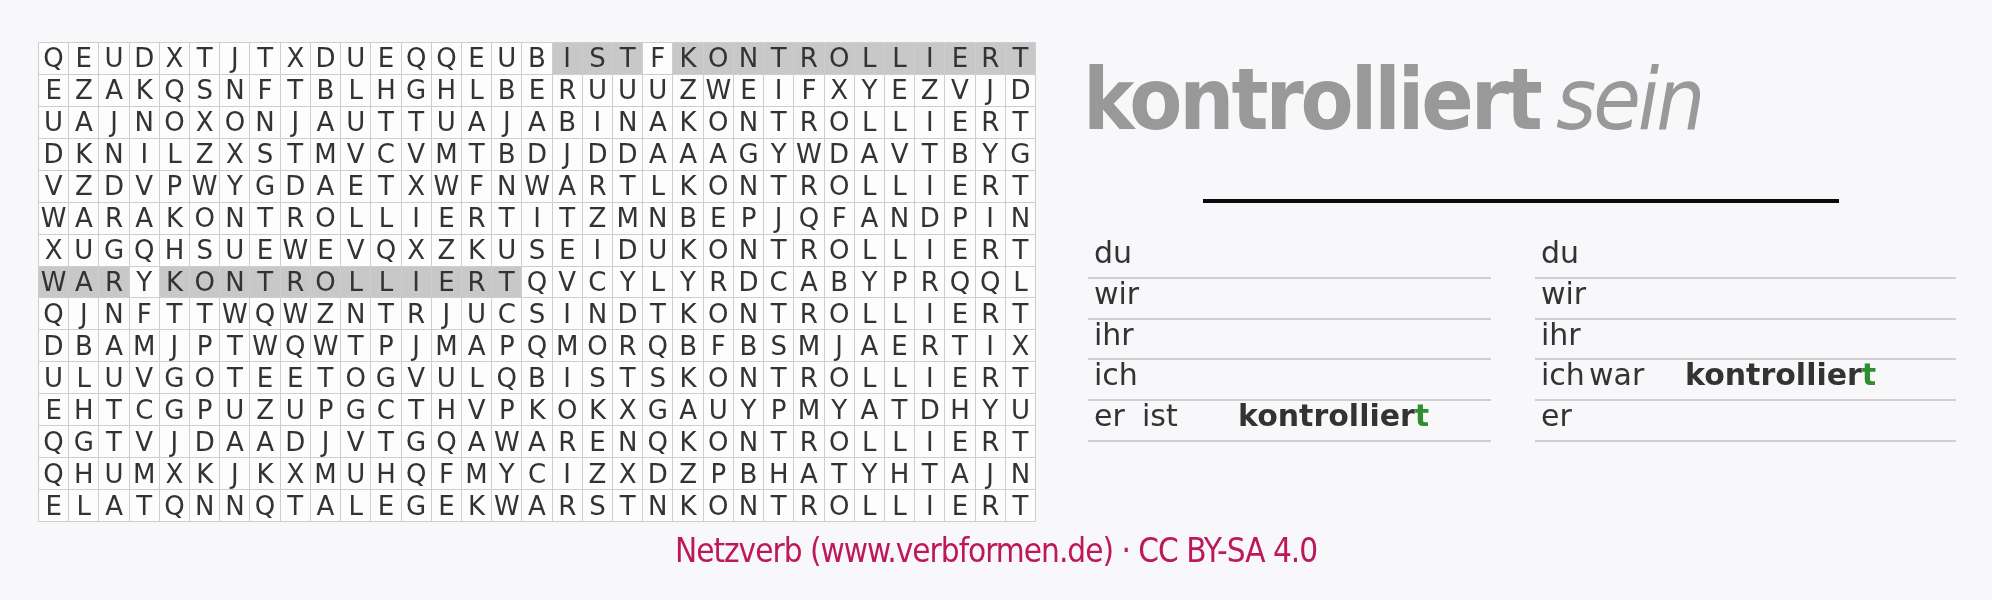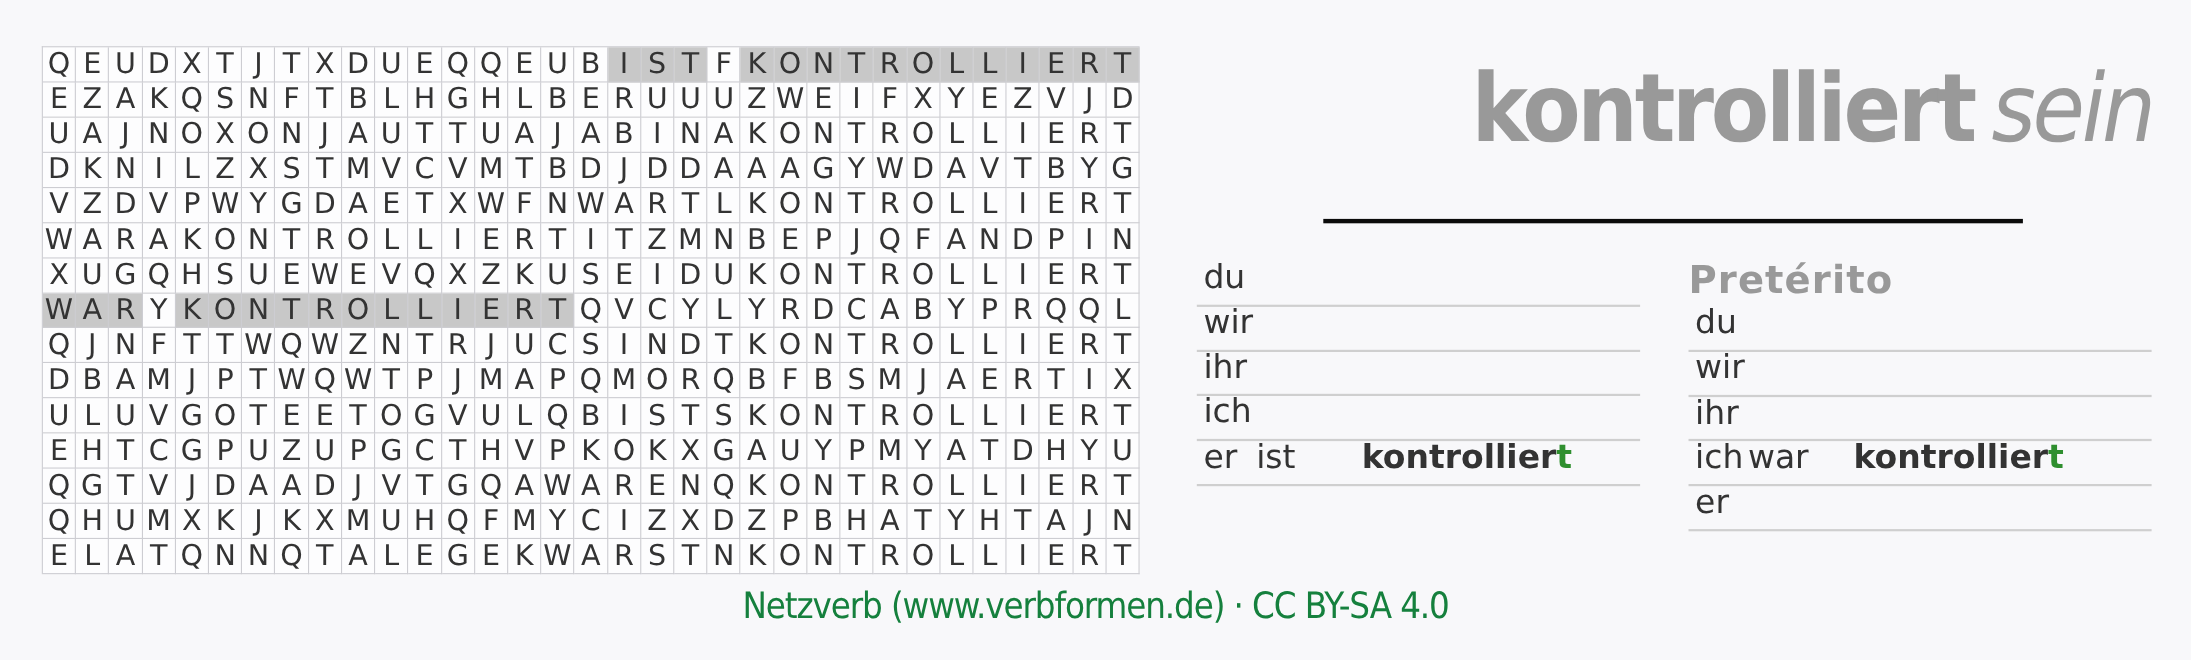--- a/index.html
+++ b/index.html
@@ -21,21 +21,21 @@
   .cell {
     border-right:1px solid #cdcdd2; border-bottom:1px solid #cdcdd2;
     display:flex; align-items:center; justify-content:center;
     font-size:26px; line-height:1; color:#333; user-select:none;
   }
   .cell.hl { background:#c8c8c8; }
 
   
   .title-wrap {
     position:absolute; left:1083px; top:44px; width:874px;
-    text-align:right; white-space:nowrap; color:#999;
+    text-align:left; white-space:nowrap; color:#999;
     font-stretch:condensed; line-height:1.3;
   }
   .title-verb { font-weight:800; font-size:86px; letter-spacing:-3px; }
   .title-aux  { font-style:italic; font-size:86px; letter-spacing:-3px; margin-left:16px; }
   .title-rule {
     position:absolute; left:1203px; top:199px; width:636px; height:4px;
     background:#0b0b0b;
   }
 
   
@@ -54,21 +54,21 @@
     font-size:30px; line-height:1; color:#333; white-space:nowrap;
   }
   .pronoun { display:inline-block; min-width:48px; }
   .aux     { display:inline-block; min-width:96px; }
   .verb    { font-weight:bold; }
   .verb-end{ font-weight:bold; color:#2f8f2f; }
 
   
   .footer {
     position:absolute; left:0; top:531px; width:1992px;
-    text-align:center; font-size:33px; color:#15803d;
+    text-align:center; font-size:33px; color:#be185d;
     font-stretch:condensed; letter-spacing:-1px;
   }
 </style>
 </head>
 <body>
 
 <div class="grid" id="grid">
     <div class="cell">Q</div>
     <div class="cell">E</div>
     <div class="cell">U</div>
@@ -587,21 +587,20 @@
       </div>
       <div class="conj-row">
         <span class="pronoun">er</span>
         <span class="aux">ist</span>
         <span class="verb">kontrollier<span class="verb-end">t</span></span>
       </div>
     </div>
 </div>
 
 <div class="conj-col" id="col-preterito">
-  <div class="conj-header">Pretérito</div>
   <div class="conj-list">
       <div class="conj-row">
         <span class="pronoun">du</span>
       </div>
       <div class="conj-row">
         <span class="pronoun">wir</span>
       </div>
       <div class="conj-row">
         <span class="pronoun">ihr</span>
       </div>

